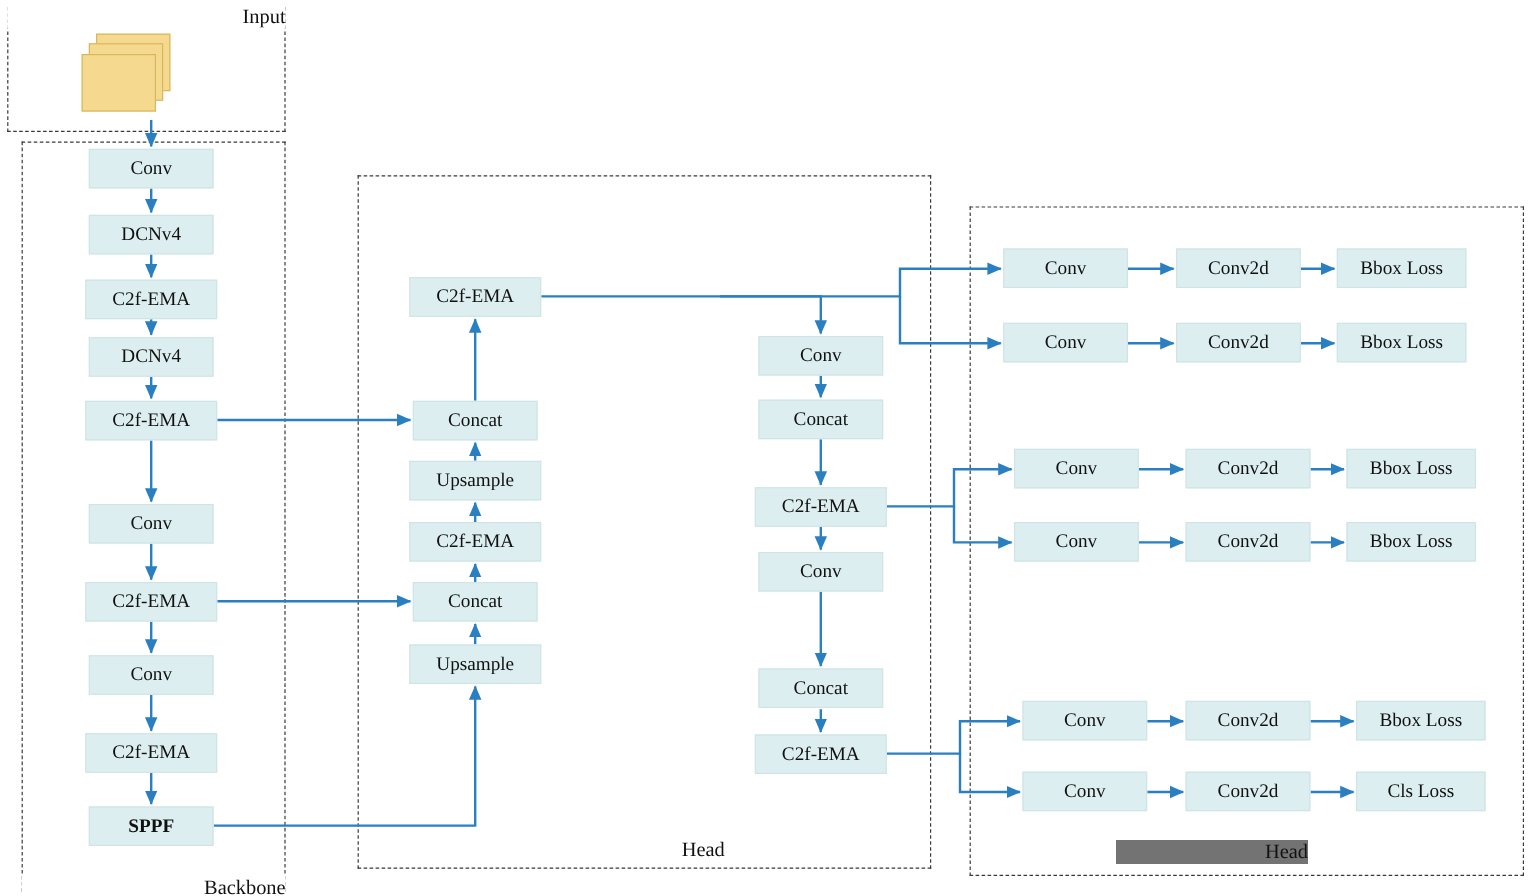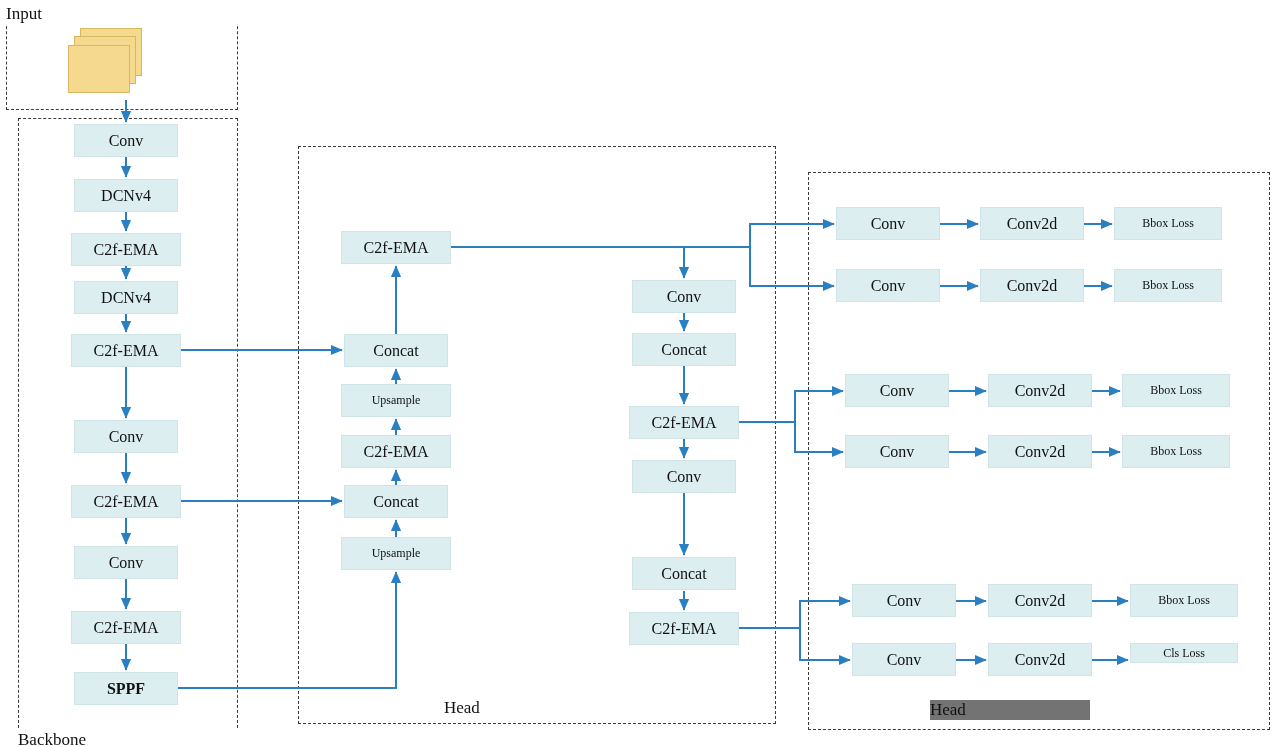--- a/index.html
+++ b/index.html
@@ -19,36 +19,36 @@
   }
   .group-box {
     position: absolute;
     border: 1.5px dashed #3a3a3a;
     box-sizing: border-box;
   }
   .group-label {
     position: absolute;
     font-size: 17px;
     color: #111;
-    text-align: left;
+    text-align: right;
     white-space: nowrap;
   }
   .node {
     position: absolute;
     background: #dceef0;
     border: 1px solid #cfe4e7;
     box-sizing: border-box;
     display: flex;
     align-items: center;
     justify-content: center;
     font-size: 16px;
     color: #111;
     white-space: nowrap;
   }
-  .node.wide { font-size: 12px; }
+  .node.wide { font-size: 16px; }
   svg.edges {
     position: absolute;
     left: 0;
     top: 0;
     width: 1278px;
     height: 747px;
     pointer-events: none;
   }
   .imgstack {
     position: absolute;
@@ -190,15 +190,15 @@
   <div class="node" style="left:845px;top:435px;width:104px;height:33px;">Conv</div>
   <div class="node" style="left:988px;top:435px;width:104px;height:33px;">Conv2d</div>
   <div class="node wide" style="left:1122px;top:435px;width:108px;height:33px;">Bbox Loss</div>
 
   <div class="node" style="left:852px;top:584px;width:104px;height:33px;">Conv</div>
   <div class="node" style="left:988px;top:584px;width:104px;height:33px;">Conv2d</div>
   <div class="node wide" style="left:1130px;top:584px;width:108px;height:33px;">Bbox Loss</div>
 
   <div class="node" style="left:852px;top:643px;width:104px;height:33px;">Conv</div>
   <div class="node" style="left:988px;top:643px;width:104px;height:33px;">Conv2d</div>
-  <div class="node wide" style="left:1130px;top:643px;width:108px;height:20px;">Cls Loss</div>
+  <div class="node wide" style="left:1130px;top:643px;width:108px;height:33px;">Cls Loss</div>
 
 </div>
 
 </body></html>

